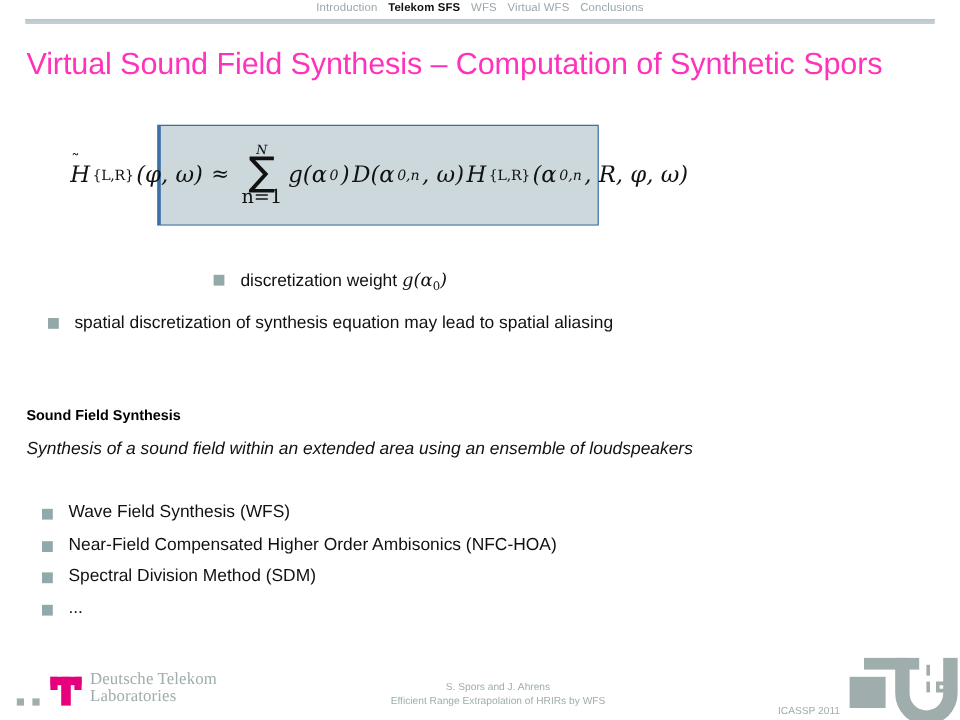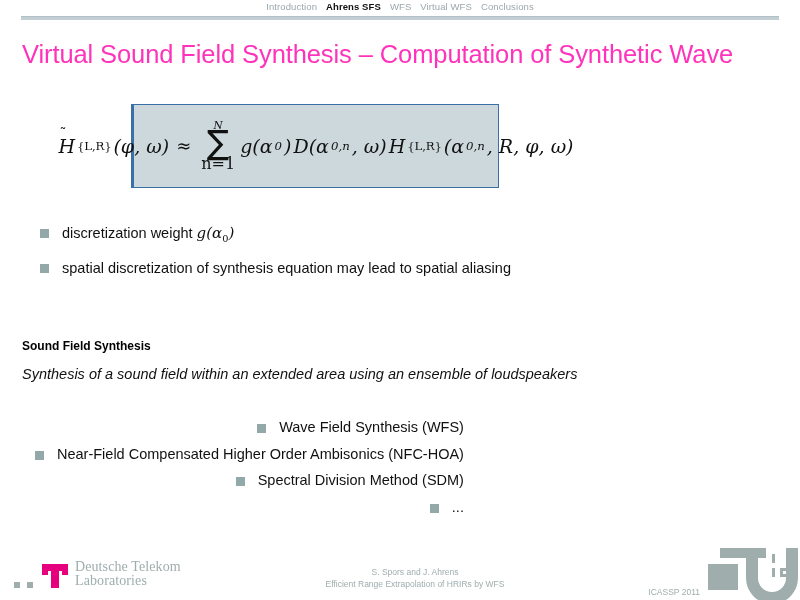--- a/index.html
+++ b/index.html
@@ -146,21 +146,21 @@
     color: #111111;
   }
   .math-i {
     font-family: "DejaVu Serif", serif;
     font-style: italic;
     font-size: 15px;
   }
   .math-i sub { font-size: 0.65em; font-style: normal; }
 
   #bullets-top { top: 226px; }
-  #bullets-top .bullet-row { margin-bottom: 17px; }
+  #bullets-top .bullet-row { margin-bottom: 17px; justify-content: center; }
   #bullets-top .bullet-mark { margin-top: 3px; }
 
   
   .section-heading {
     position: absolute;
     left: 22px;
     top: 339px;
     font-size: 12px;
     font-weight: bold;
     color: #000000;
@@ -170,21 +170,21 @@
     position: absolute;
     left: 22px;
     top: 366px;
     font-size: 14.5px;
     font-style: italic;
     color: #111111;
     white-space: nowrap;
   }
 
   #bullets-bottom { top: 420px; left: 35px; }
-  #bullets-bottom .bullet-row { margin-bottom: 12px; justify-content: flex-end; }
+  #bullets-bottom .bullet-row { margin-bottom: 12px; }
   #bullets-bottom .bullet-mark { margin-top: 4px; }
   .logo-block {
     position: absolute;
     left: 14px;
     top: 560px;
     display: flex;
     align-items: flex-end;
     gap: 7px;
   }
   .logo-squares {
@@ -272,28 +272,28 @@
     width: 94px;
     height: 52px;
     overflow: hidden;
   }
 </style>
 </head>
 <body>
 
 <div class="navbar">
   <span class="nav-item">Introduction</span>
-  <span class="nav-item active">Ahrens SFS</span>
+  <span class="nav-item active">Telekom SFS</span>
   <span class="nav-item">WFS</span>
   <span class="nav-item">Virtual WFS</span>
   <span class="nav-item">Conclusions</span>
 </div>
 <div class="nav-rule"></div>
 
-<div class="slide-title">Virtual Sound Field Synthesis – Computation of Synthetic Wave</div>
+<div class="slide-title">Virtual Sound Field Synthesis – Computation of Synthetic Spors</div>
 
 <div class="equation-box">
   <div class="equation">
     <span class="eq-part tilde-h">
       <span class="tilde">˜</span>
       <span>H</span>
     </span>
       <sub class="eqsub">{L,R}</sub>
       <span class="eq-part">(φ, ω)</span>
     <span class="approx">≈</span>

